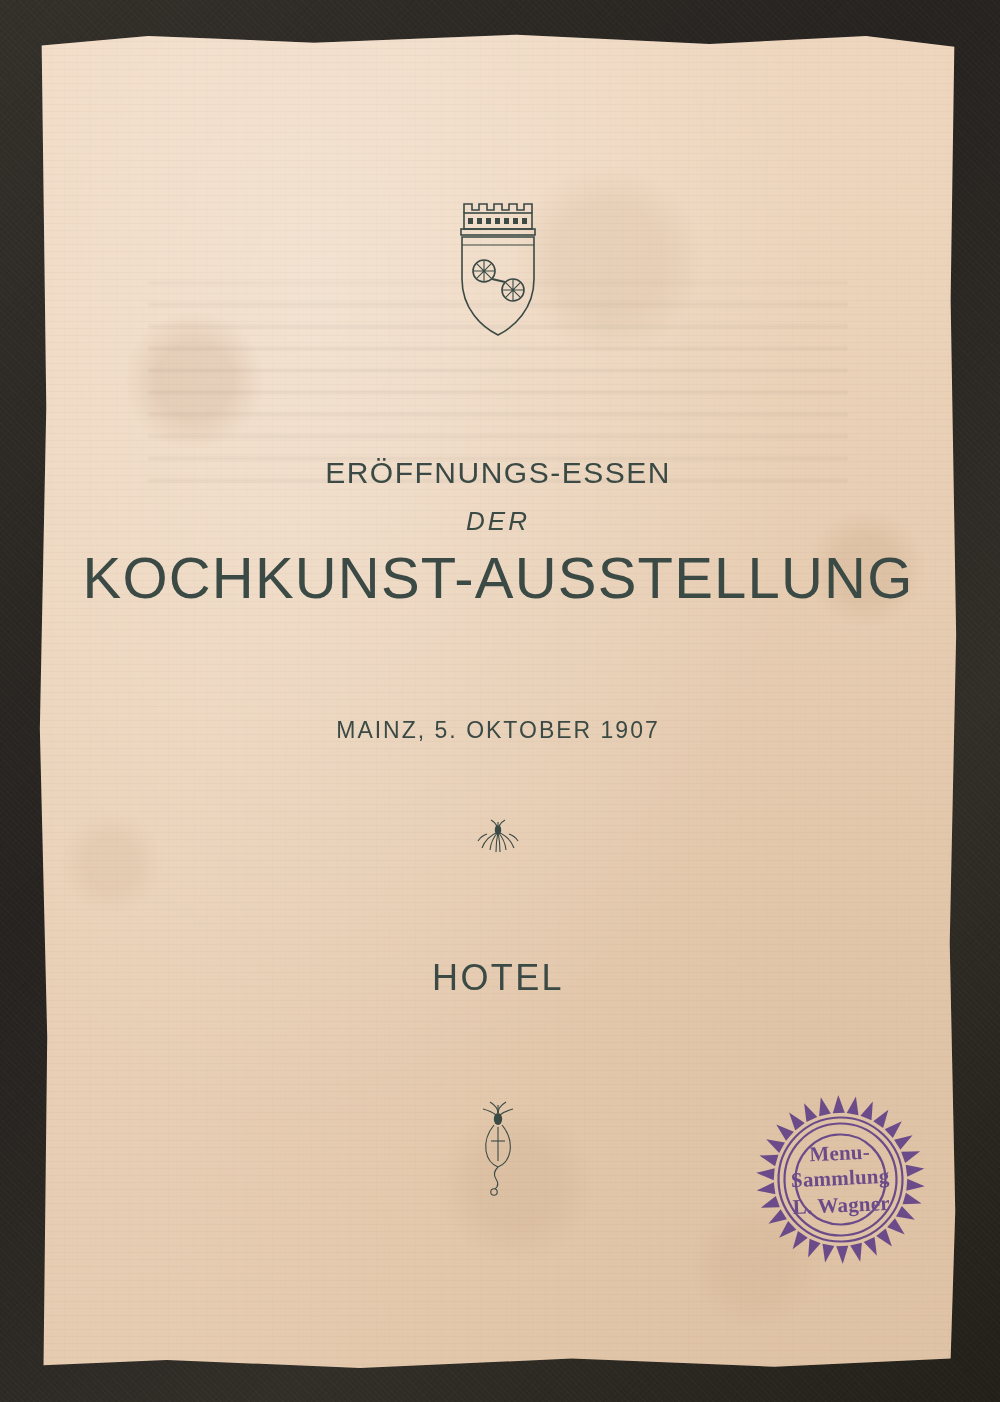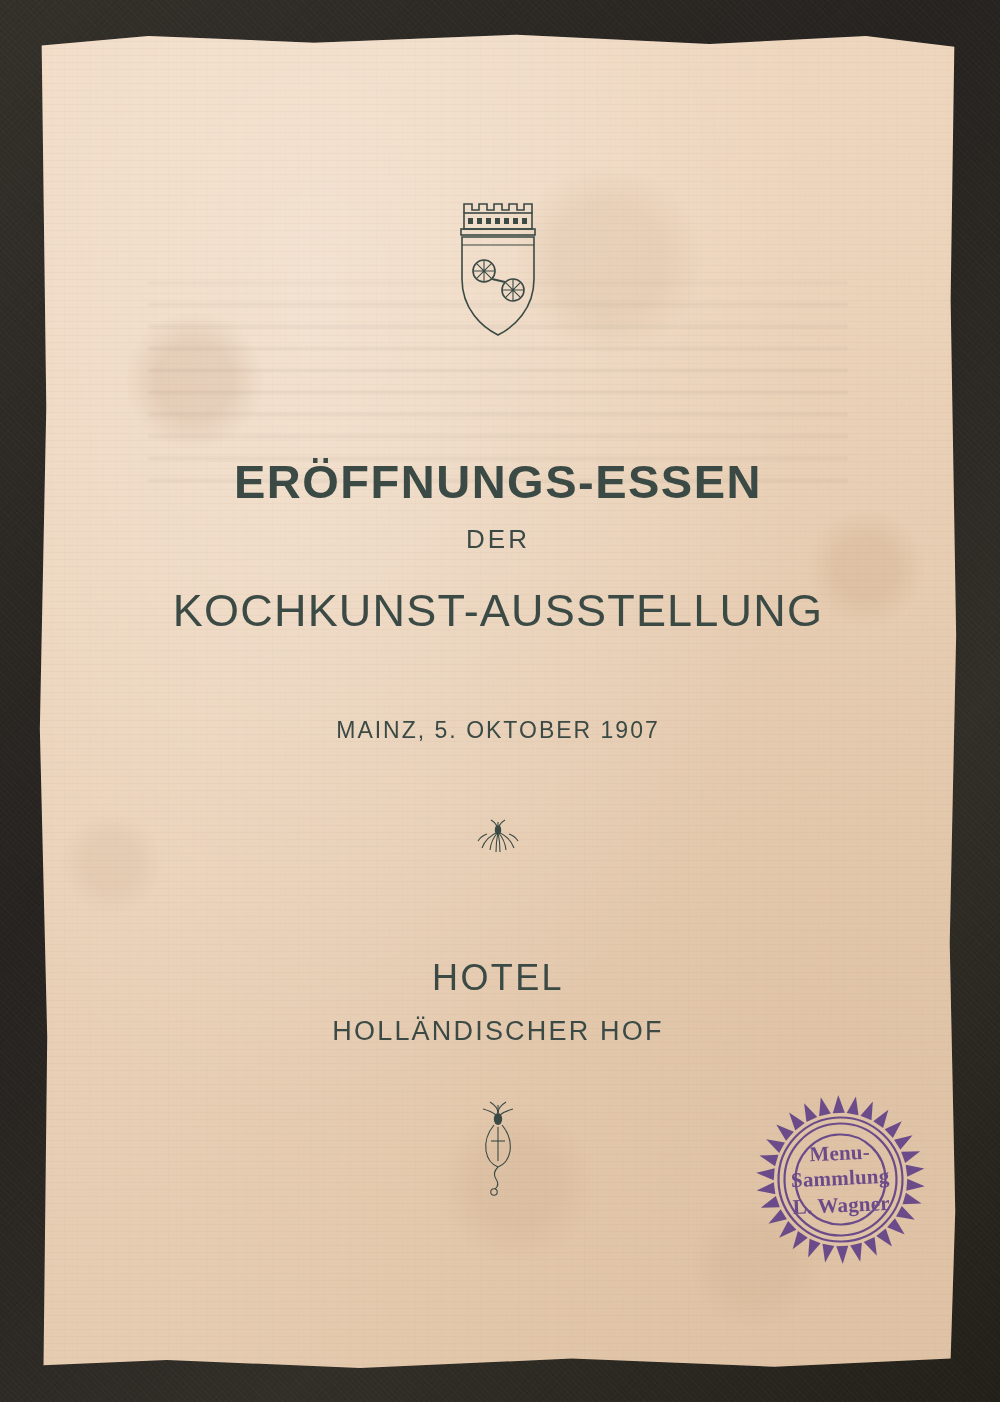--- a/index.html
+++ b/index.html
@@ -116,38 +116,39 @@
   }
 
   
   .title-block {
     position: absolute;
     left: 0;
     right: 0;
     top: 425px;
   }
   .line-1 {
-    font-size: 47px;
+    font-size: 30px;
     letter-spacing: 1.5px;
     color: #3b4a45;
-    font-weight: 700;
+    font-weight: 400;
     line-height: 1.06;
     white-space: nowrap;
   }
   .line-2 {
     font-size: 26px;
     letter-spacing: 3.0px;
     color: #3b4a45;
     margin-top: 17px;
+    font-style: italic;
   }
   .line-3 {
-    font-size: 45px;
+    font-size: 58px;
     letter-spacing: 1.2px;
     color: #3b4a45;
-    margin-top: 30px;
+    margin-top: 7px;
     white-space: nowrap;
   }
   .date-line {
     position: absolute;
     left: 0;
     right: 0;
     top: 685px;
     font-size: 23px;
     letter-spacing: 2.0px;
     color: #3b4a45;
@@ -293,21 +294,20 @@
           <path d="M35 20 q2 10 2 20"></path>
           <path d="M24 22 q-6 2 -9 7"></path>
           <path d="M46 22 q6 2 9 7"></path>
           <ellipse cx="35" cy="18" rx="3.2" ry="4.4" fill="#3b4a45" stroke="none"></ellipse>
         </g>
       </svg>
     </div>
 
     <div class="venue">
       <div class="v1">HOTEL</div>
-      <div class="v2">HOLLÄNDISCHER HOF</div>
     </div>
 
     <div class="ornament-2">
       <svg viewBox="0 0 70 110" width="70" height="110" aria-hidden="true">
         <g stroke="#3b4a45" fill="none" stroke-width="1.1">
           <path d="M35 8 v8"></path>
           <path d="M27 5 q8 5 8 11"></path>
           <path d="M43 5 q-8 5 -8 11"></path>
           <path d="M20 12 q8 2 13 6"></path>
           <path d="M50 12 q-8 2 -13 6"></path>

